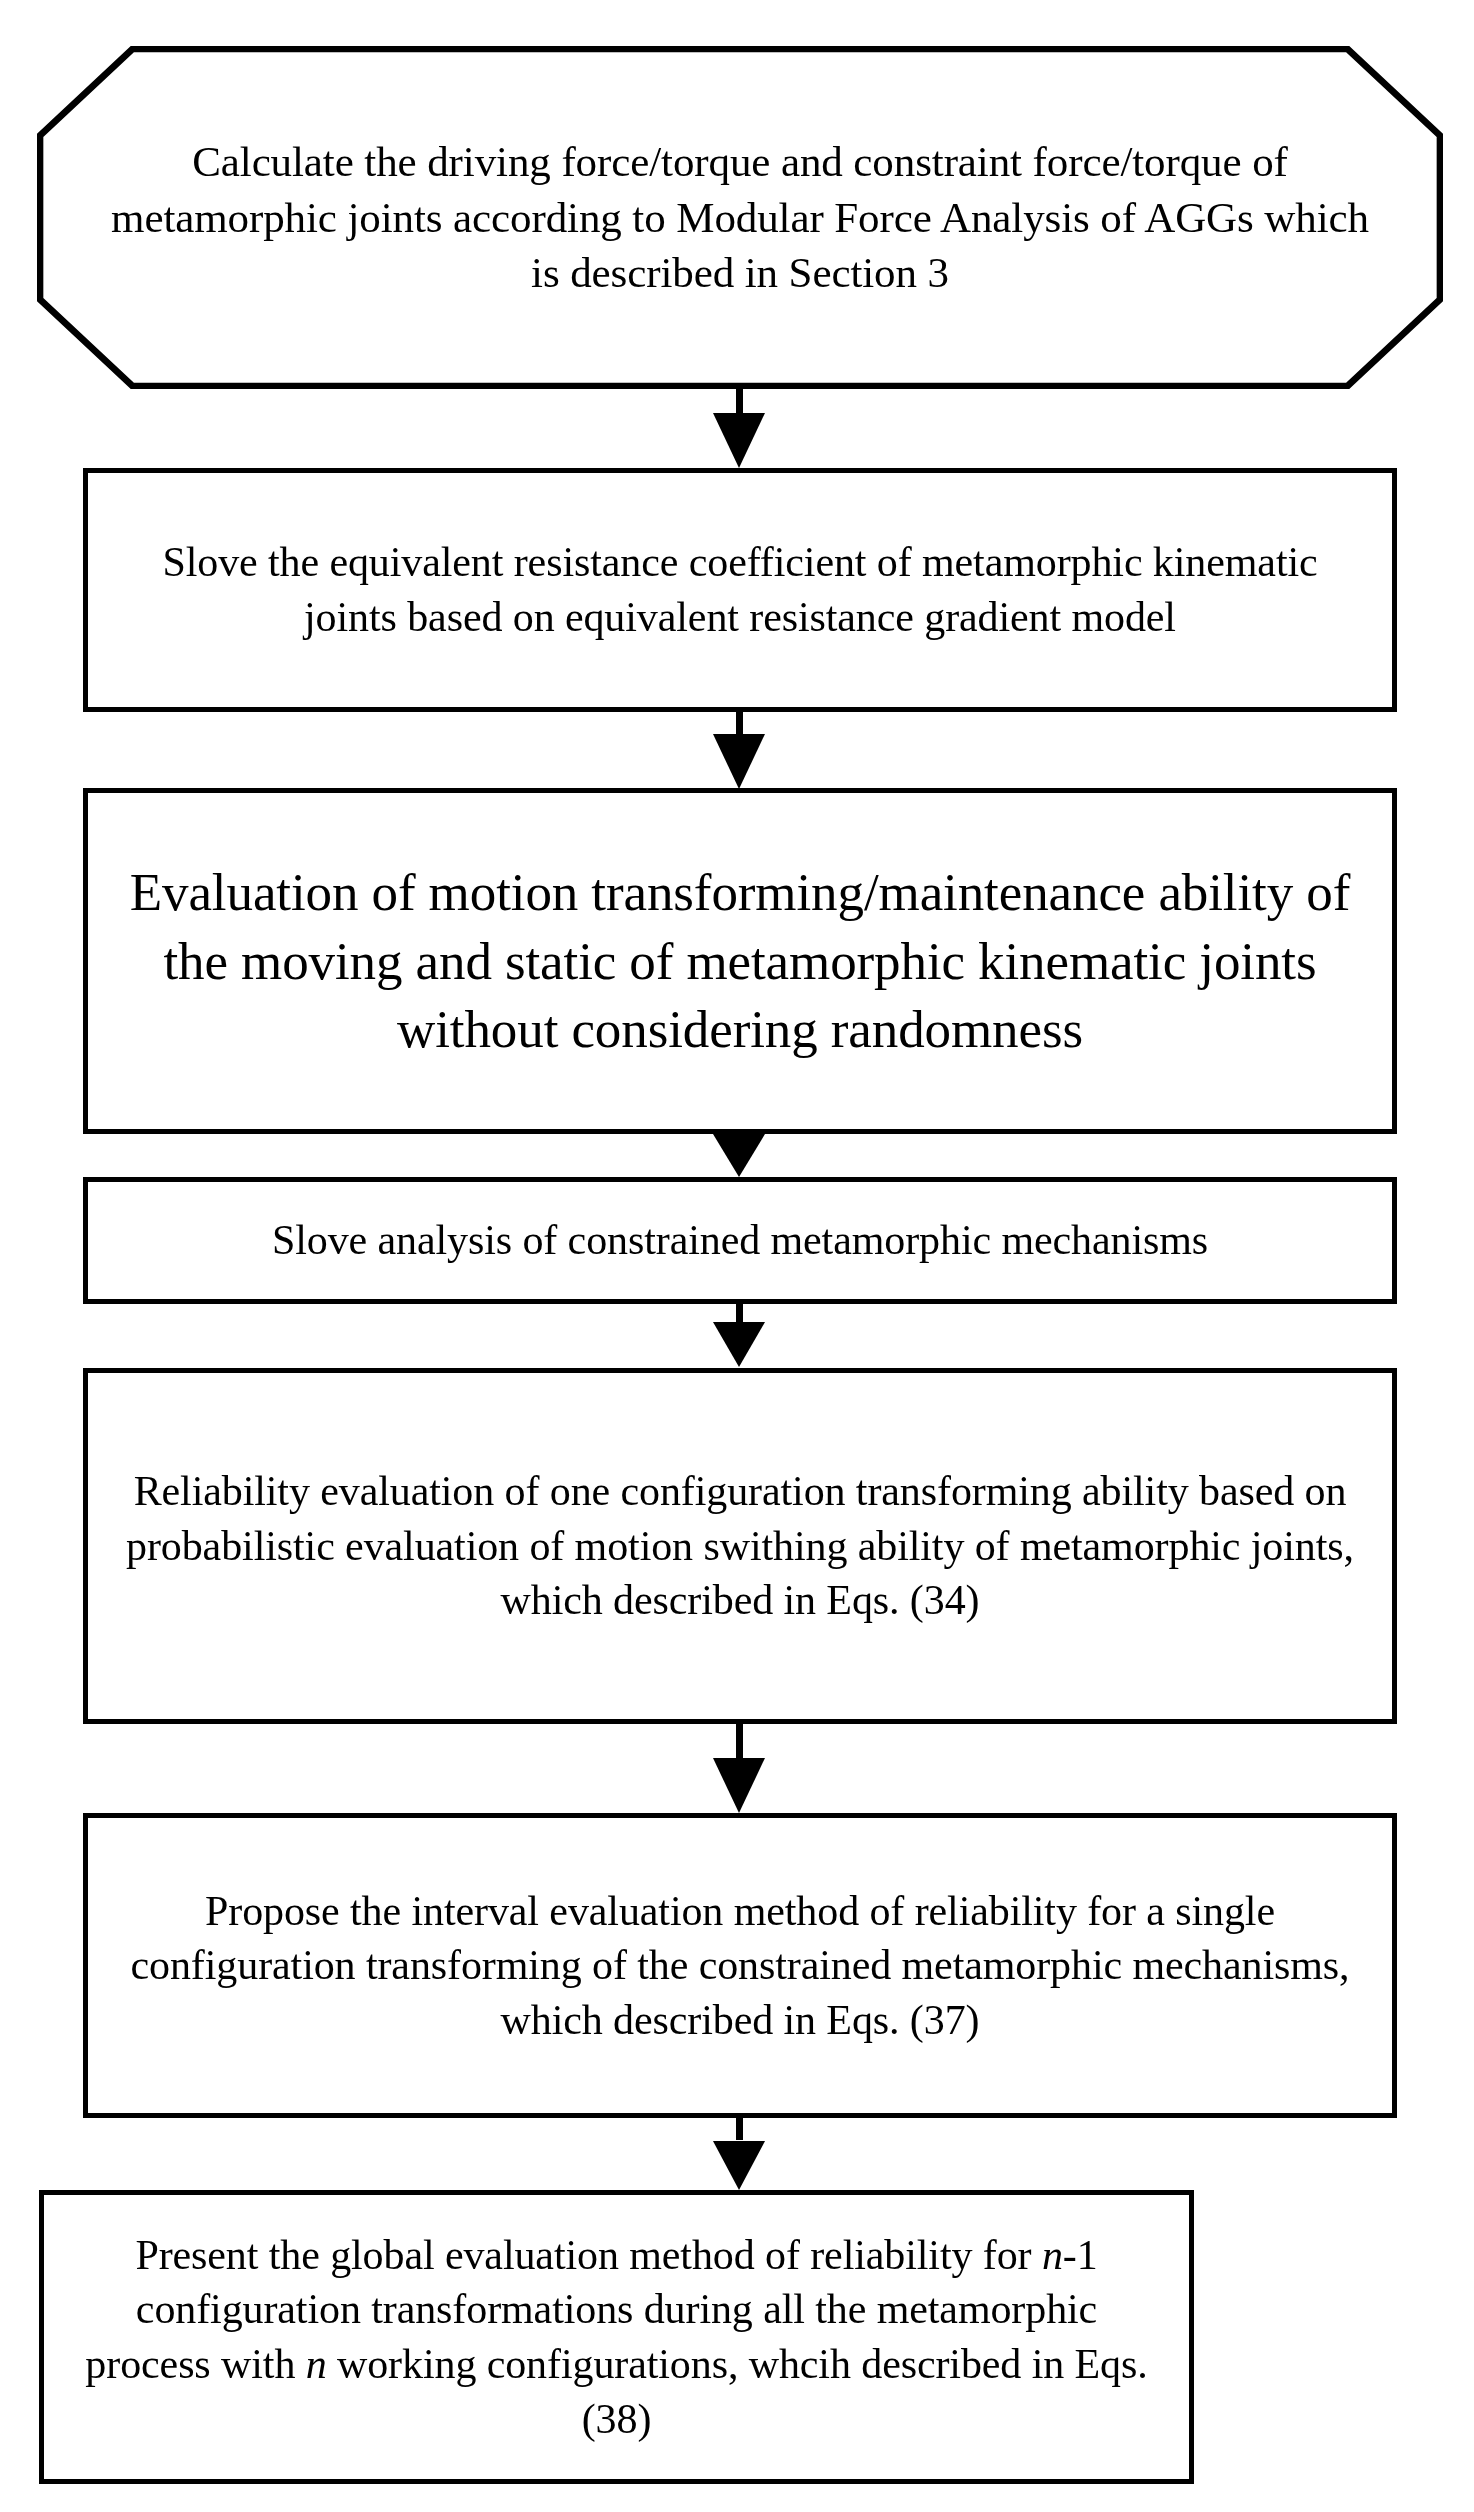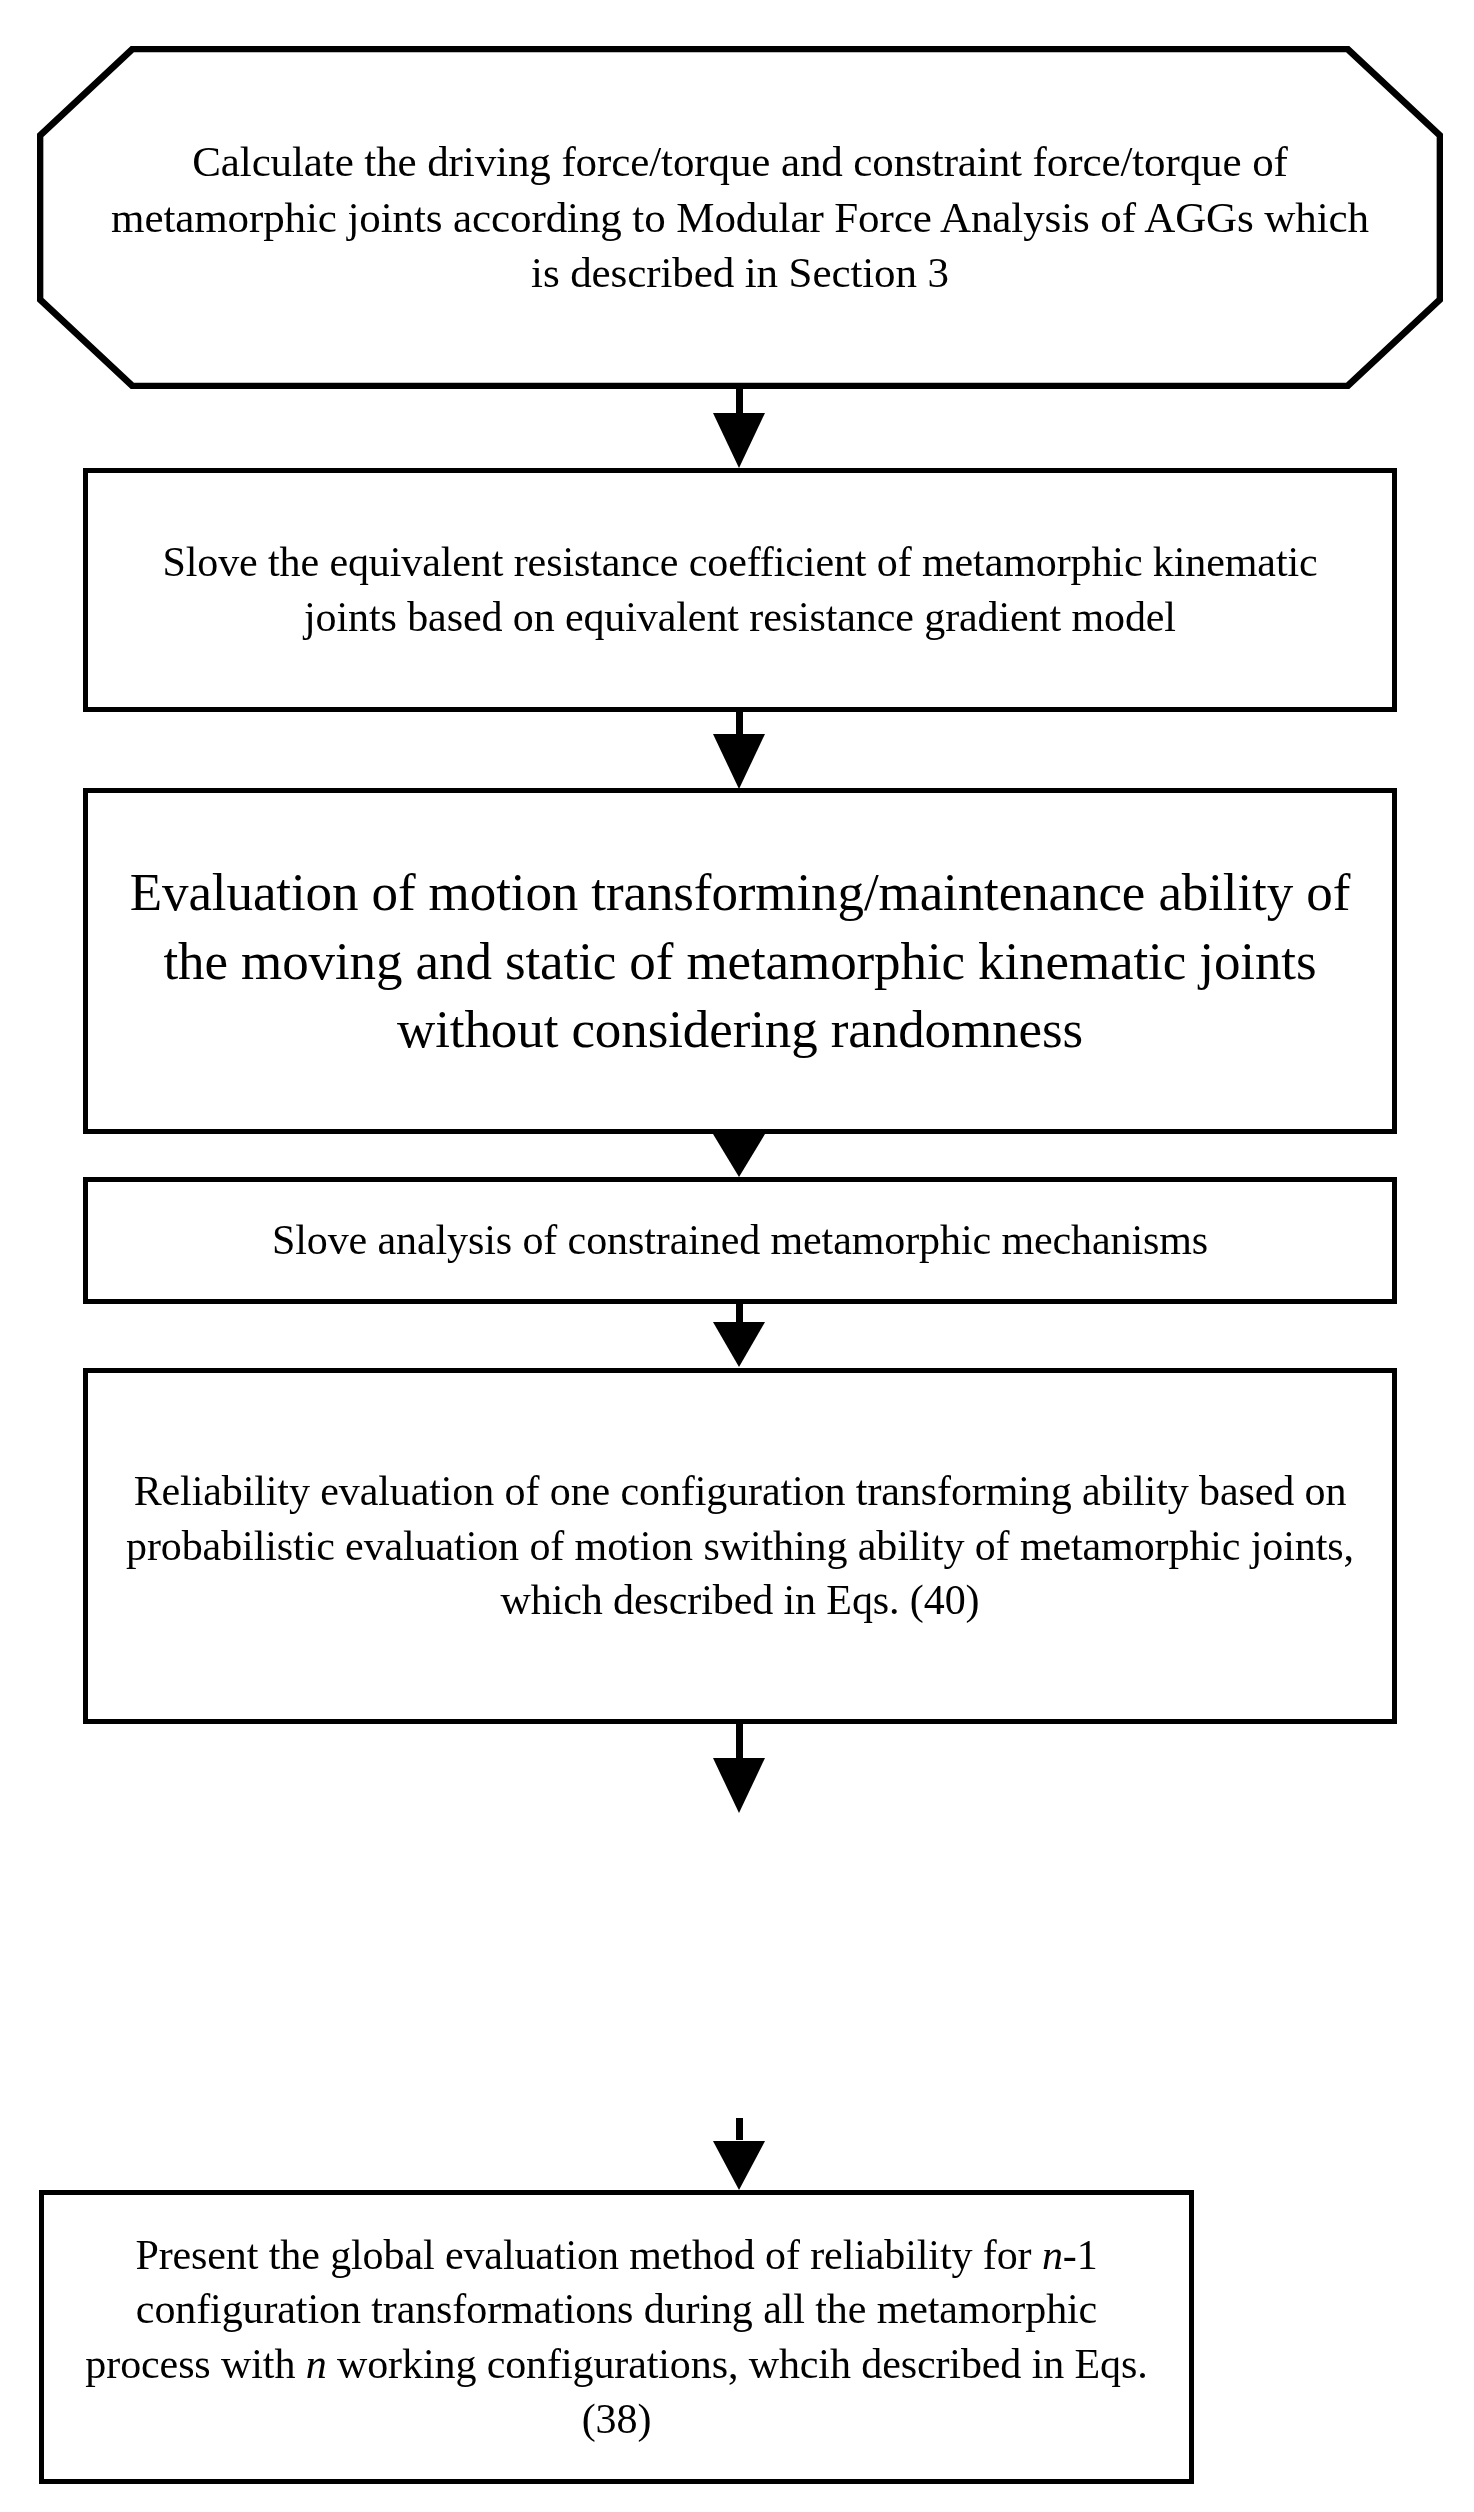--- a/index.html
+++ b/index.html
@@ -118,28 +118,31 @@
   <div class="node rect" style="left:83px; top:1177px; width:1314px; height:127px; font-size:42px;">
     <span class="txt">Slove analysis of constrained metamorphic mechanisms</span>
   </div>
 
   <div class="arrow" style="left:739px; top:1304px; height:63px;">
     <span class="stem" style="height:18.6px;"></span>
     <span class="head" style="border-top-width:45px;"></span>
   </div>
 
   <div class="node rect" style="left:83px; top:1368px; width:1314px; height:356px; font-size:42px;">
-    <span class="txt">Reliability evaluation  of one configuration transforming ability based on probabilistic evaluation of motion swithing  ability of metamorphic joints, which described in Eqs. (40)</span>
+    <span class="txt">Reliability evaluation  of one configuration transforming ability based on probabilistic evaluation of motion swithing  ability of metamorphic joints, which described in Eqs. (34)</span>
   </div>
 
   <div class="arrow" style="left:739px; top:1724px; height:89px;">
     <span class="stem" style="height:34px;"></span>
     <span class="head"></span>
   </div>
 
+  <div class="node rect" style="left:83px; top:1813px; width:1314px; height:305px; font-size:42px;">
+    <span class="txt">Propose the interval evaluation method of reliability for a single configuration transforming of the constrained metamorphic mechanisms, which described in Eqs. (37)</span>
+  </div>
 
   <div class="arrow" style="left:739px; top:2118px; height:72px;">
     <span class="stem" style="height:22.4px;"></span>
     <span class="head" style="border-top-width:49px;"></span>
   </div>
 
   <div class="node rect" style="left:39px; top:2190px; width:1155px; height:294px; font-size:42px;">
     <span class="txt" id="node7-text"><span>Present the global evaluation method of reliability for </span><span style="font-style: italic;">n</span><span>-1 configuration transformations during all the metamorphic process with </span><span style="font-style: italic;">n</span><span> working configurations, whcih described in Eqs. (38)</span></span>
   </div>
 

